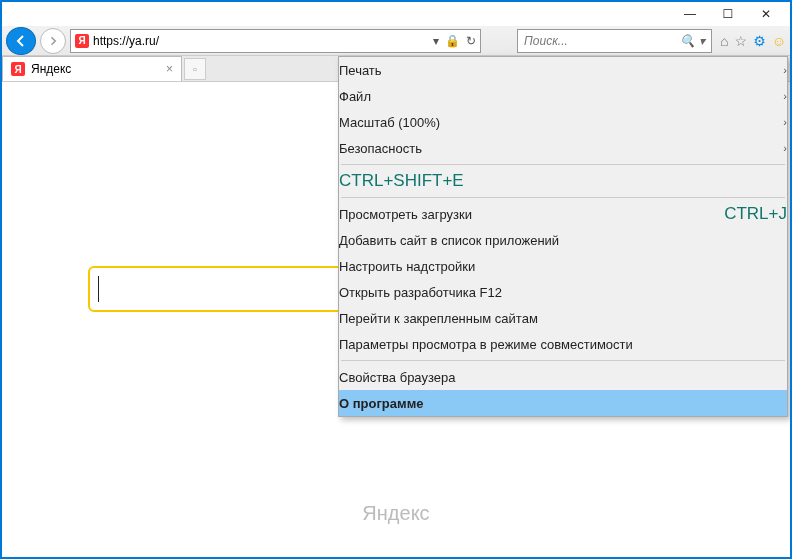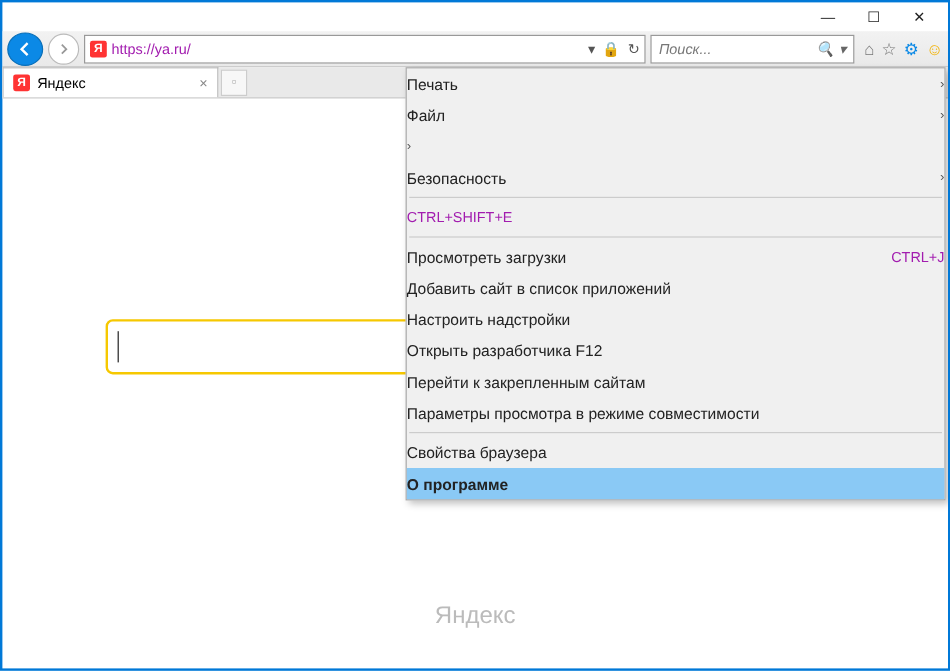--- a/index.html
+++ b/index.html
@@ -68,34 +68,35 @@
     flex: 1;
     height: 24px;
     background: #fff;
     border: 1px solid #999;
     display: flex;
     align-items: center;
     padding: 0 4px;
     font-size: 12px;
     gap: 4px;
   }
-  .addr-bar .url { flex:1; color:#a21caf; }
+  .addr-bar .url { flex:1; color:#000000; }
   .addr-icons { display:flex; align-items:center; gap:6px; color:#555; font-size:12px;}
   .search-bar {
-    width: 170px;
+    width: 195px;
     height: 24px;
     background: #fff;
     border: 1px solid #999;
     display: flex;
     align-items: center;
     padding: 0 6px;
     font-size: 12px;
     color: #666;
     font-style: italic;
     gap: 4px;
+    margin-left: 32px;
   }
   .search-bar .ph { flex:1; font-style: italic; color:#777; }
   .tool-icons { display:flex; align-items:center; gap:6px; padding-left:4px; }
   .tool-icons span { font-size:14px; color:#777; }
   .gear { color:#0b89e6 !important; }
   .smile { color:#f3b200 !important; }
   .tab-bar {
     height: 26px;
     background: #e9e9e9;
     border-bottom: 1px solid #ccc;
@@ -167,21 +168,21 @@
     z-index:10;
   }
   .menu-item {
     height: 26px;
     display:flex;
     align-items:center;
     padding: 0 0;
   }
   .menu-item .lbl { flex:1; }
   .menu-item .arrow { color:#555; font-size:11px; }
-  .menu-item .kbd { color:#a21caf; font-size:12px; }
+  .menu-item .kbd { color:#0f766e; font-size:17px; }
   .menu-sep {
     height:1px;
     background:#ccc;
     margin: 3px 2px;
   }
   .menu-item.hl {
     background:#8ac9f5;
     font-weight:bold;
   }
   .ya-small {
@@ -249,20 +250,21 @@
 <div class="menu">
   <div class="menu-item">
     <span class="lbl">Печать</span>
     <span class="arrow">›</span>
   </div>
   <div class="menu-item">
     <span class="lbl">Файл</span>
     <span class="arrow">›</span>
   </div>
   <div class="menu-item">
+    <span class="lbl">Масштаб (100%)</span>
     <span class="arrow">›</span>
   </div>
   <div class="menu-item">
     <span class="lbl">Безопасность</span>
     <span class="arrow">›</span>
   </div>
   <div class="menu-sep"></div>
   <div class="menu-item">
     <span class="kbd">CTRL+SHIFT+E</span>
   </div>

